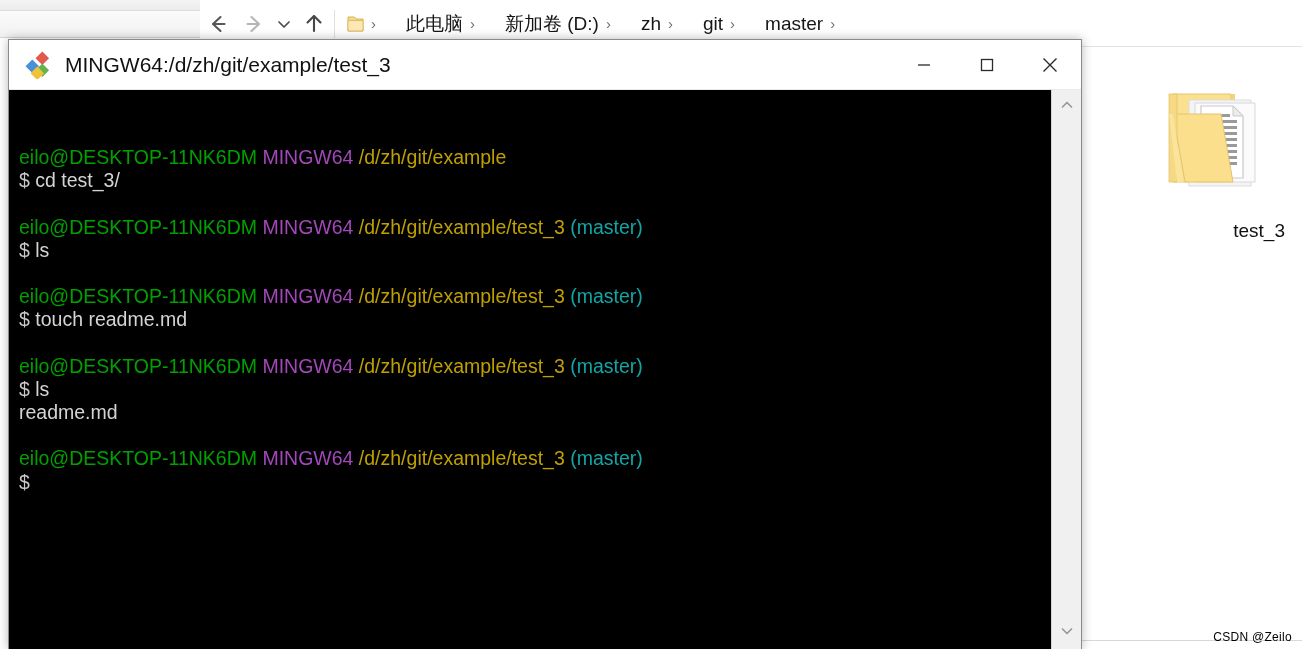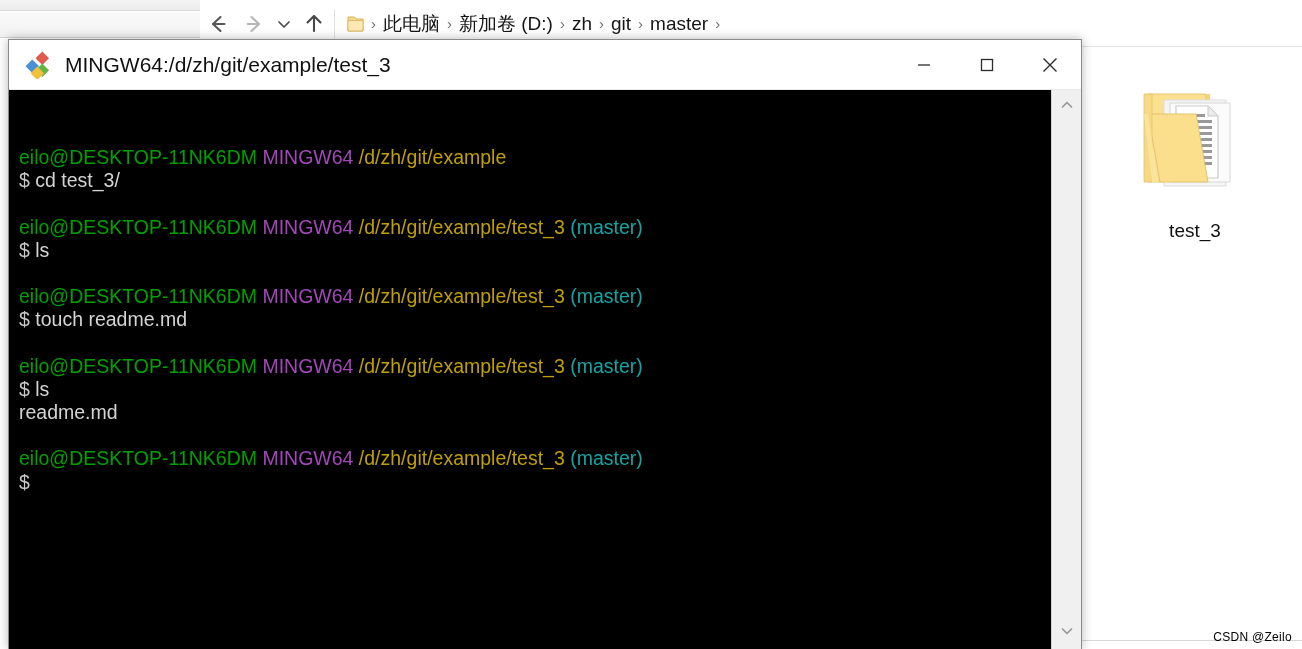--- a/index.html
+++ b/index.html
@@ -91,20 +91,21 @@
     align-items: center;
     font-size: 19px;
     color: #1a1a1a;
     white-space: nowrap;
     overflow: hidden;
   }
   .crumb {
     padding: 2px 5px;
     color: #161616;
     flex: 0 0 auto;
+    margin-left: 23px;
   }
   .crumb-sep {
     color: #6f6f6f;
     font-size: 15px;
     padding: 0 2px;
     flex: 0 0 auto;
   }
 
   
   .explorer-content {
@@ -114,21 +115,21 @@
     background: #ffffff;
   }
 
   
   .folder-item {
     position: absolute;
     left: 905px; top: 30px;
     width: 180px;
     display: flex;
     flex-direction: column;
-    align-items: center;
+    align-items: flex-end;
   }
   .folder-icon-wrap {
     width: 130px; height: 130px;
     position: relative;
   }
   .folder-label {
     margin-top: 12px;
     font-size: 19px;
     color: #111111;
     font-family: "Liberation Sans", sans-serif;

